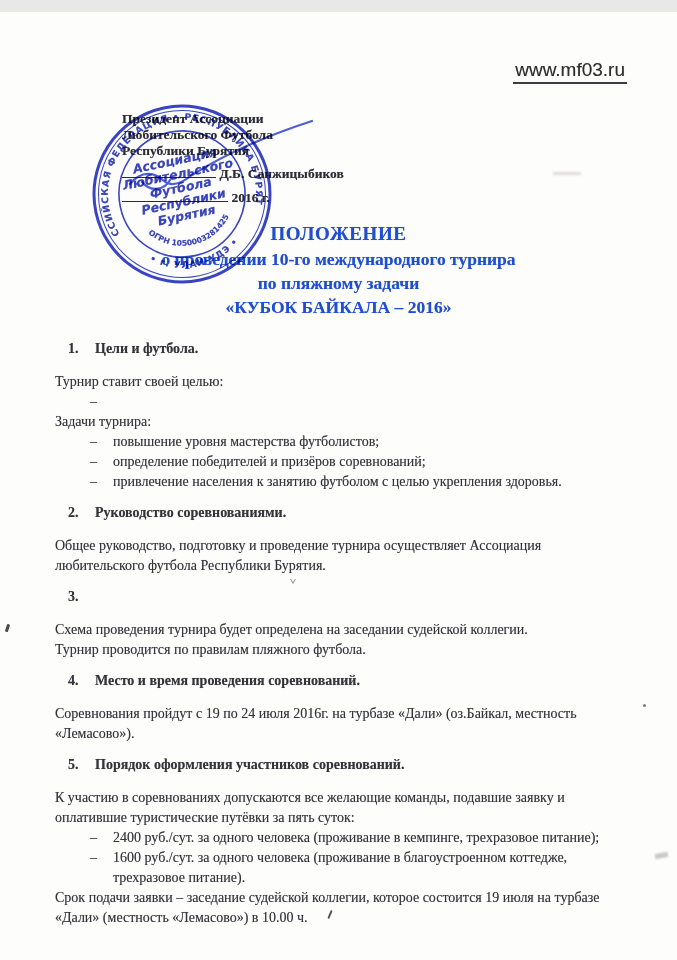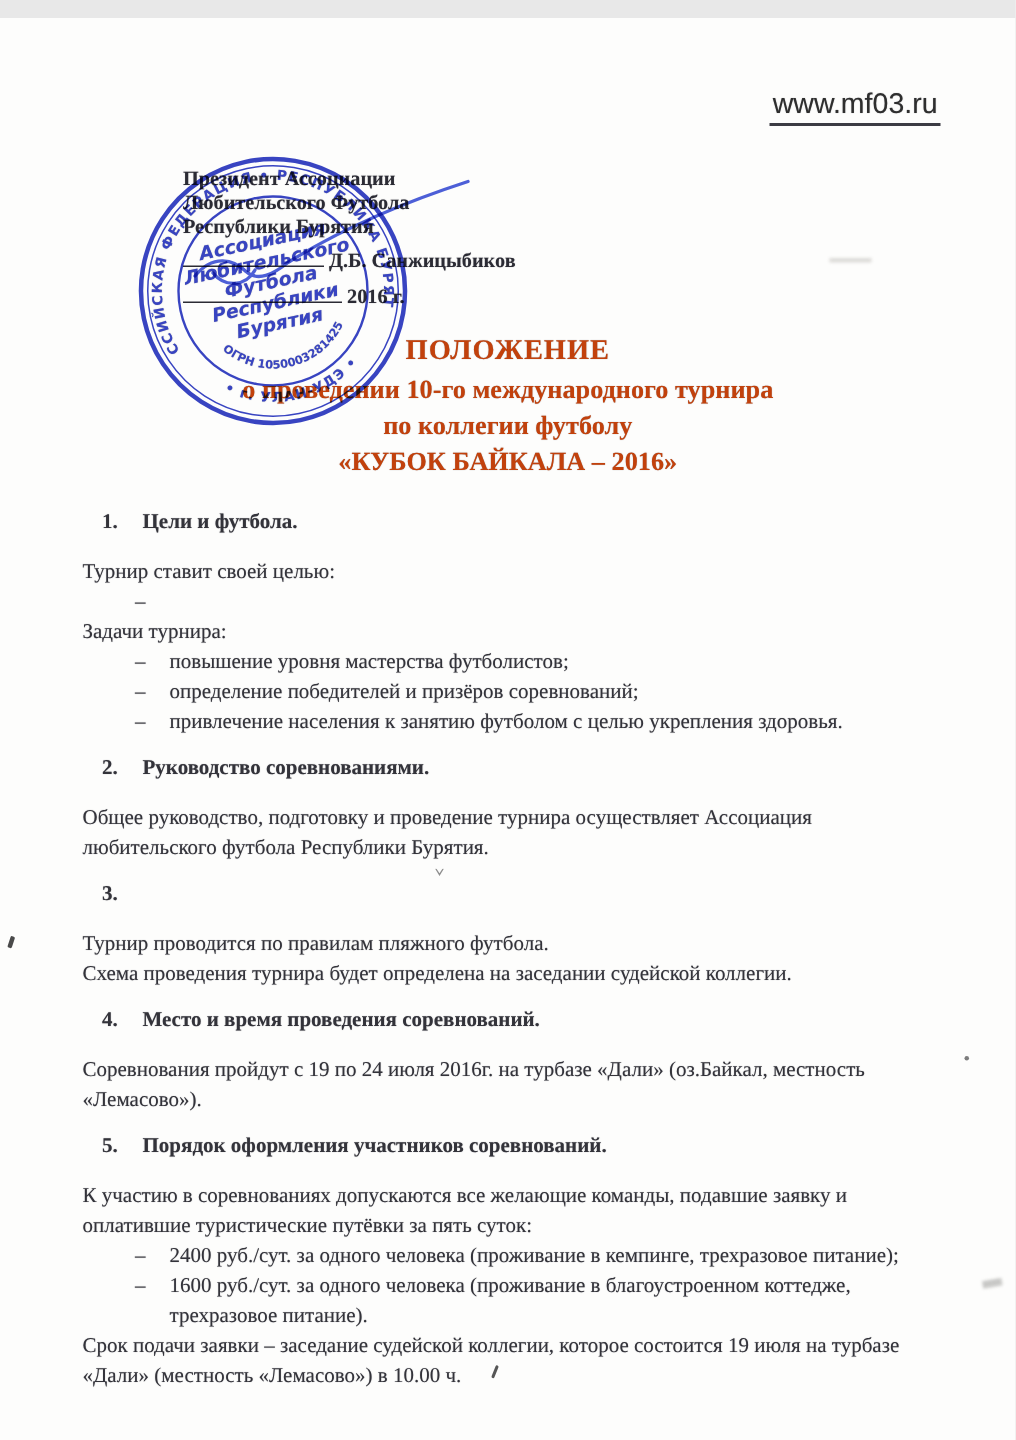--- a/index.html
+++ b/index.html
@@ -34,21 +34,21 @@
   
   .stamp { position:absolute; left:86px; top:86px; width:192px; height:192px; z-index:2;
            mix-blend-mode:multiply; opacity:.93; }
   
   .signature { position:absolute; left:112px; top:96px; width:210px; height:92px; z-index:3;
                mix-blend-mode:multiply; }
 
   
   .title {
     position:absolute; top:209px; left:0; right:0; z-index:1;
-    text-align:center; font-weight:bold; color:#c2410c;
+    text-align:center; font-weight:bold; color:#1d4ed8;
   }
   .title .t1 { font-size:19px; letter-spacing:.6px; line-height:26px; }
   .title .t2 { font-size:17.5px; line-height:24px; }
 
   
   .content { position:absolute; top:327px; left:55px; width:567px; z-index:1;
              font-size:14px; line-height:20px; }
   .sec { margin-bottom:11px; }
   .sec-h { display:flex; font-weight:bold; margin:0 0 13px 13px; }
   .sec-h .num { width:27px; flex:none; }
@@ -121,21 +121,21 @@
   <svg class="signature" viewBox="0 0 210 92">
     <g fill="none" stroke="#3a4fd6" stroke-width="2.2" stroke-linecap="round" opacity=".9">
       <path d="M 18 76 C 30 61 44 65 52 73 C 60 80 70 75 80 67 C 118 43 160 26 200 13"></path>
       <path d="M 30 74 C 38 84 52 83 58 72"></path>
     </g>
   </svg>
 
   <div class="title">
     <div class="t1">ПОЛОЖЕНИЕ</div>
     <div class="t2">о проведении 10-го международного турнира</div>
-    <div class="t2">по коллегии футболу</div>
+    <div class="t2">по пляжному задачи</div>
     <div class="t2">«КУБОК БАЙКАЛА – 2016»</div>
   </div>
 
   <div class="content">
 
     <div class="sec">
       <div class="sec-h">
         <span class="num">1.</span>
         <span>Цели и футбола.</span>
       </div>
@@ -163,22 +163,22 @@
         <span class="num">2.</span>
         <span>Руководство соревнованиями.</span>
       </div>
       <p>Общее руководство, подготовку и проведение турнира осуществляет Ассоциация любительского футбола Республики Бурятия.</p>
     </div>
 
     <div class="sec">
       <div class="sec-h">
         <span class="num">3.</span>
       </div>
+      <p>Схема проведения турнира будет определена на заседании судейской коллегии.</p>
       <p>Турнир проводится по правилам пляжного футбола.</p>
-      <p>Схема проведения турнира будет определена на заседании судейской коллегии.</p>
     </div>
 
     <div class="sec">
       <div class="sec-h">
         <span class="num">4.</span>
         <span>Место и время проведения соревнований.</span>
       </div>
       <p>Соревнования пройдут с 19 по 24 июля 2016г. на турбазе «Дали» (оз.Байкал, местность «Лемасово»).</p>
     </div>
 

